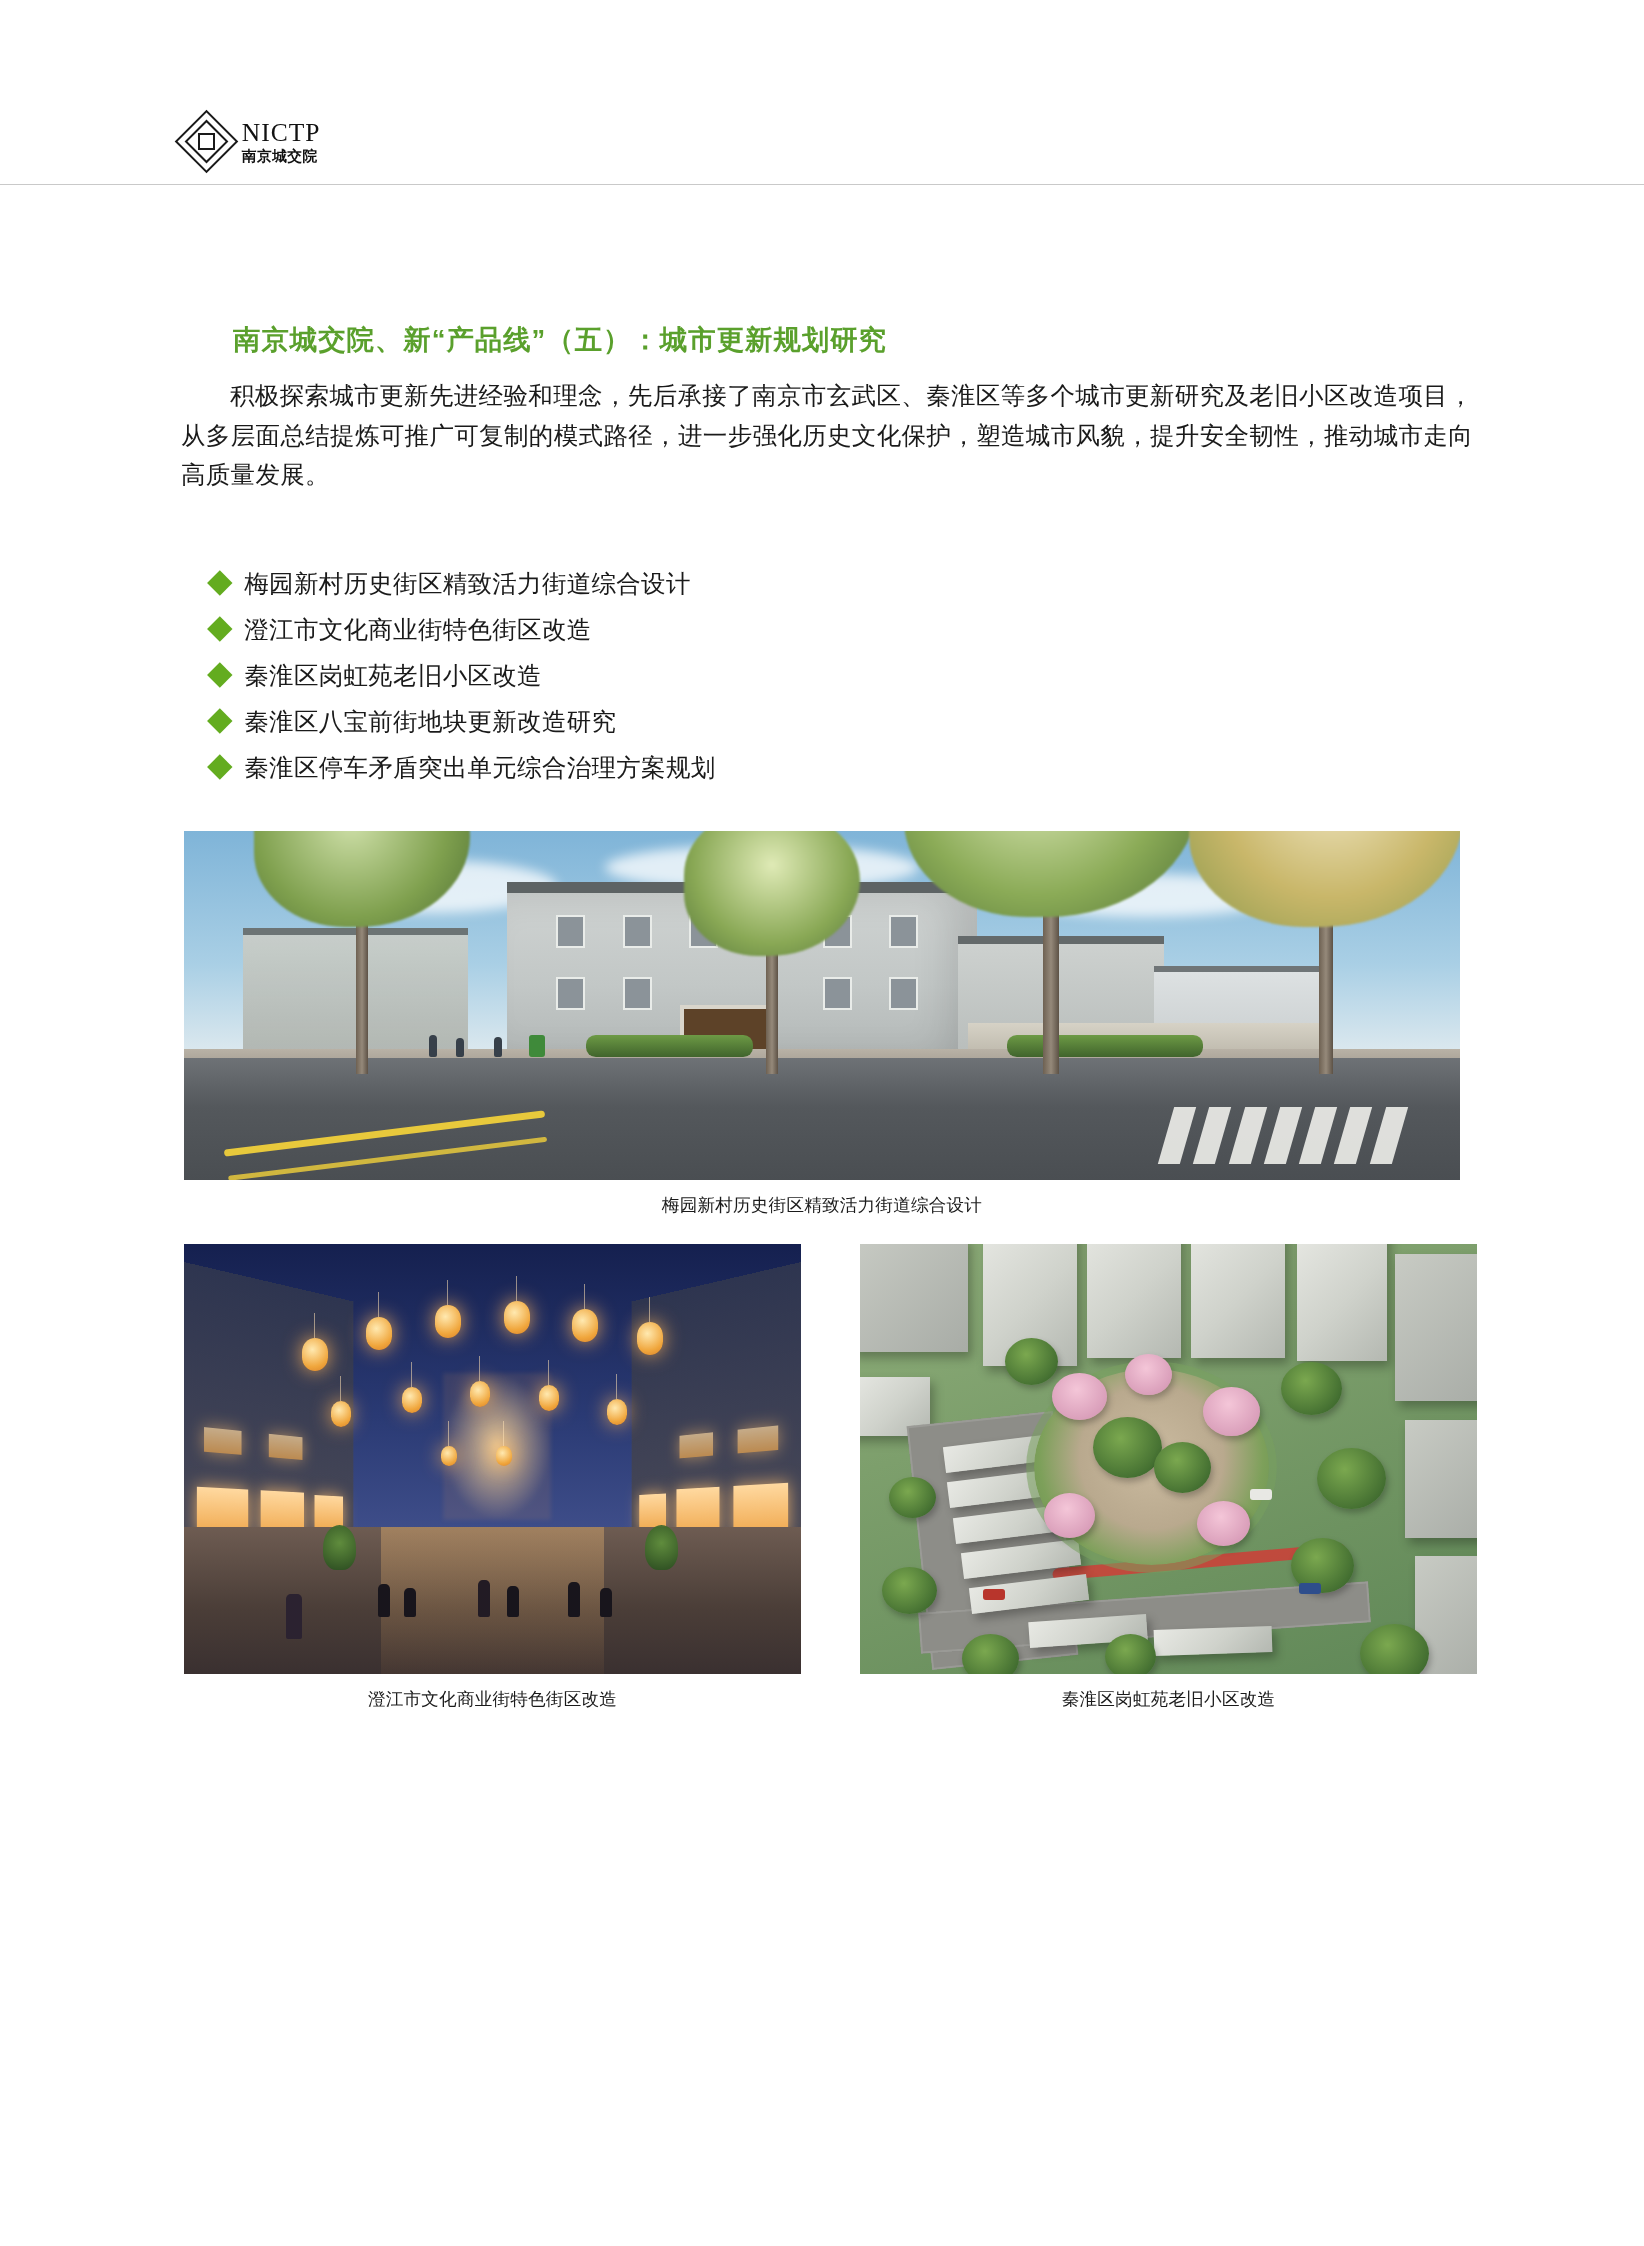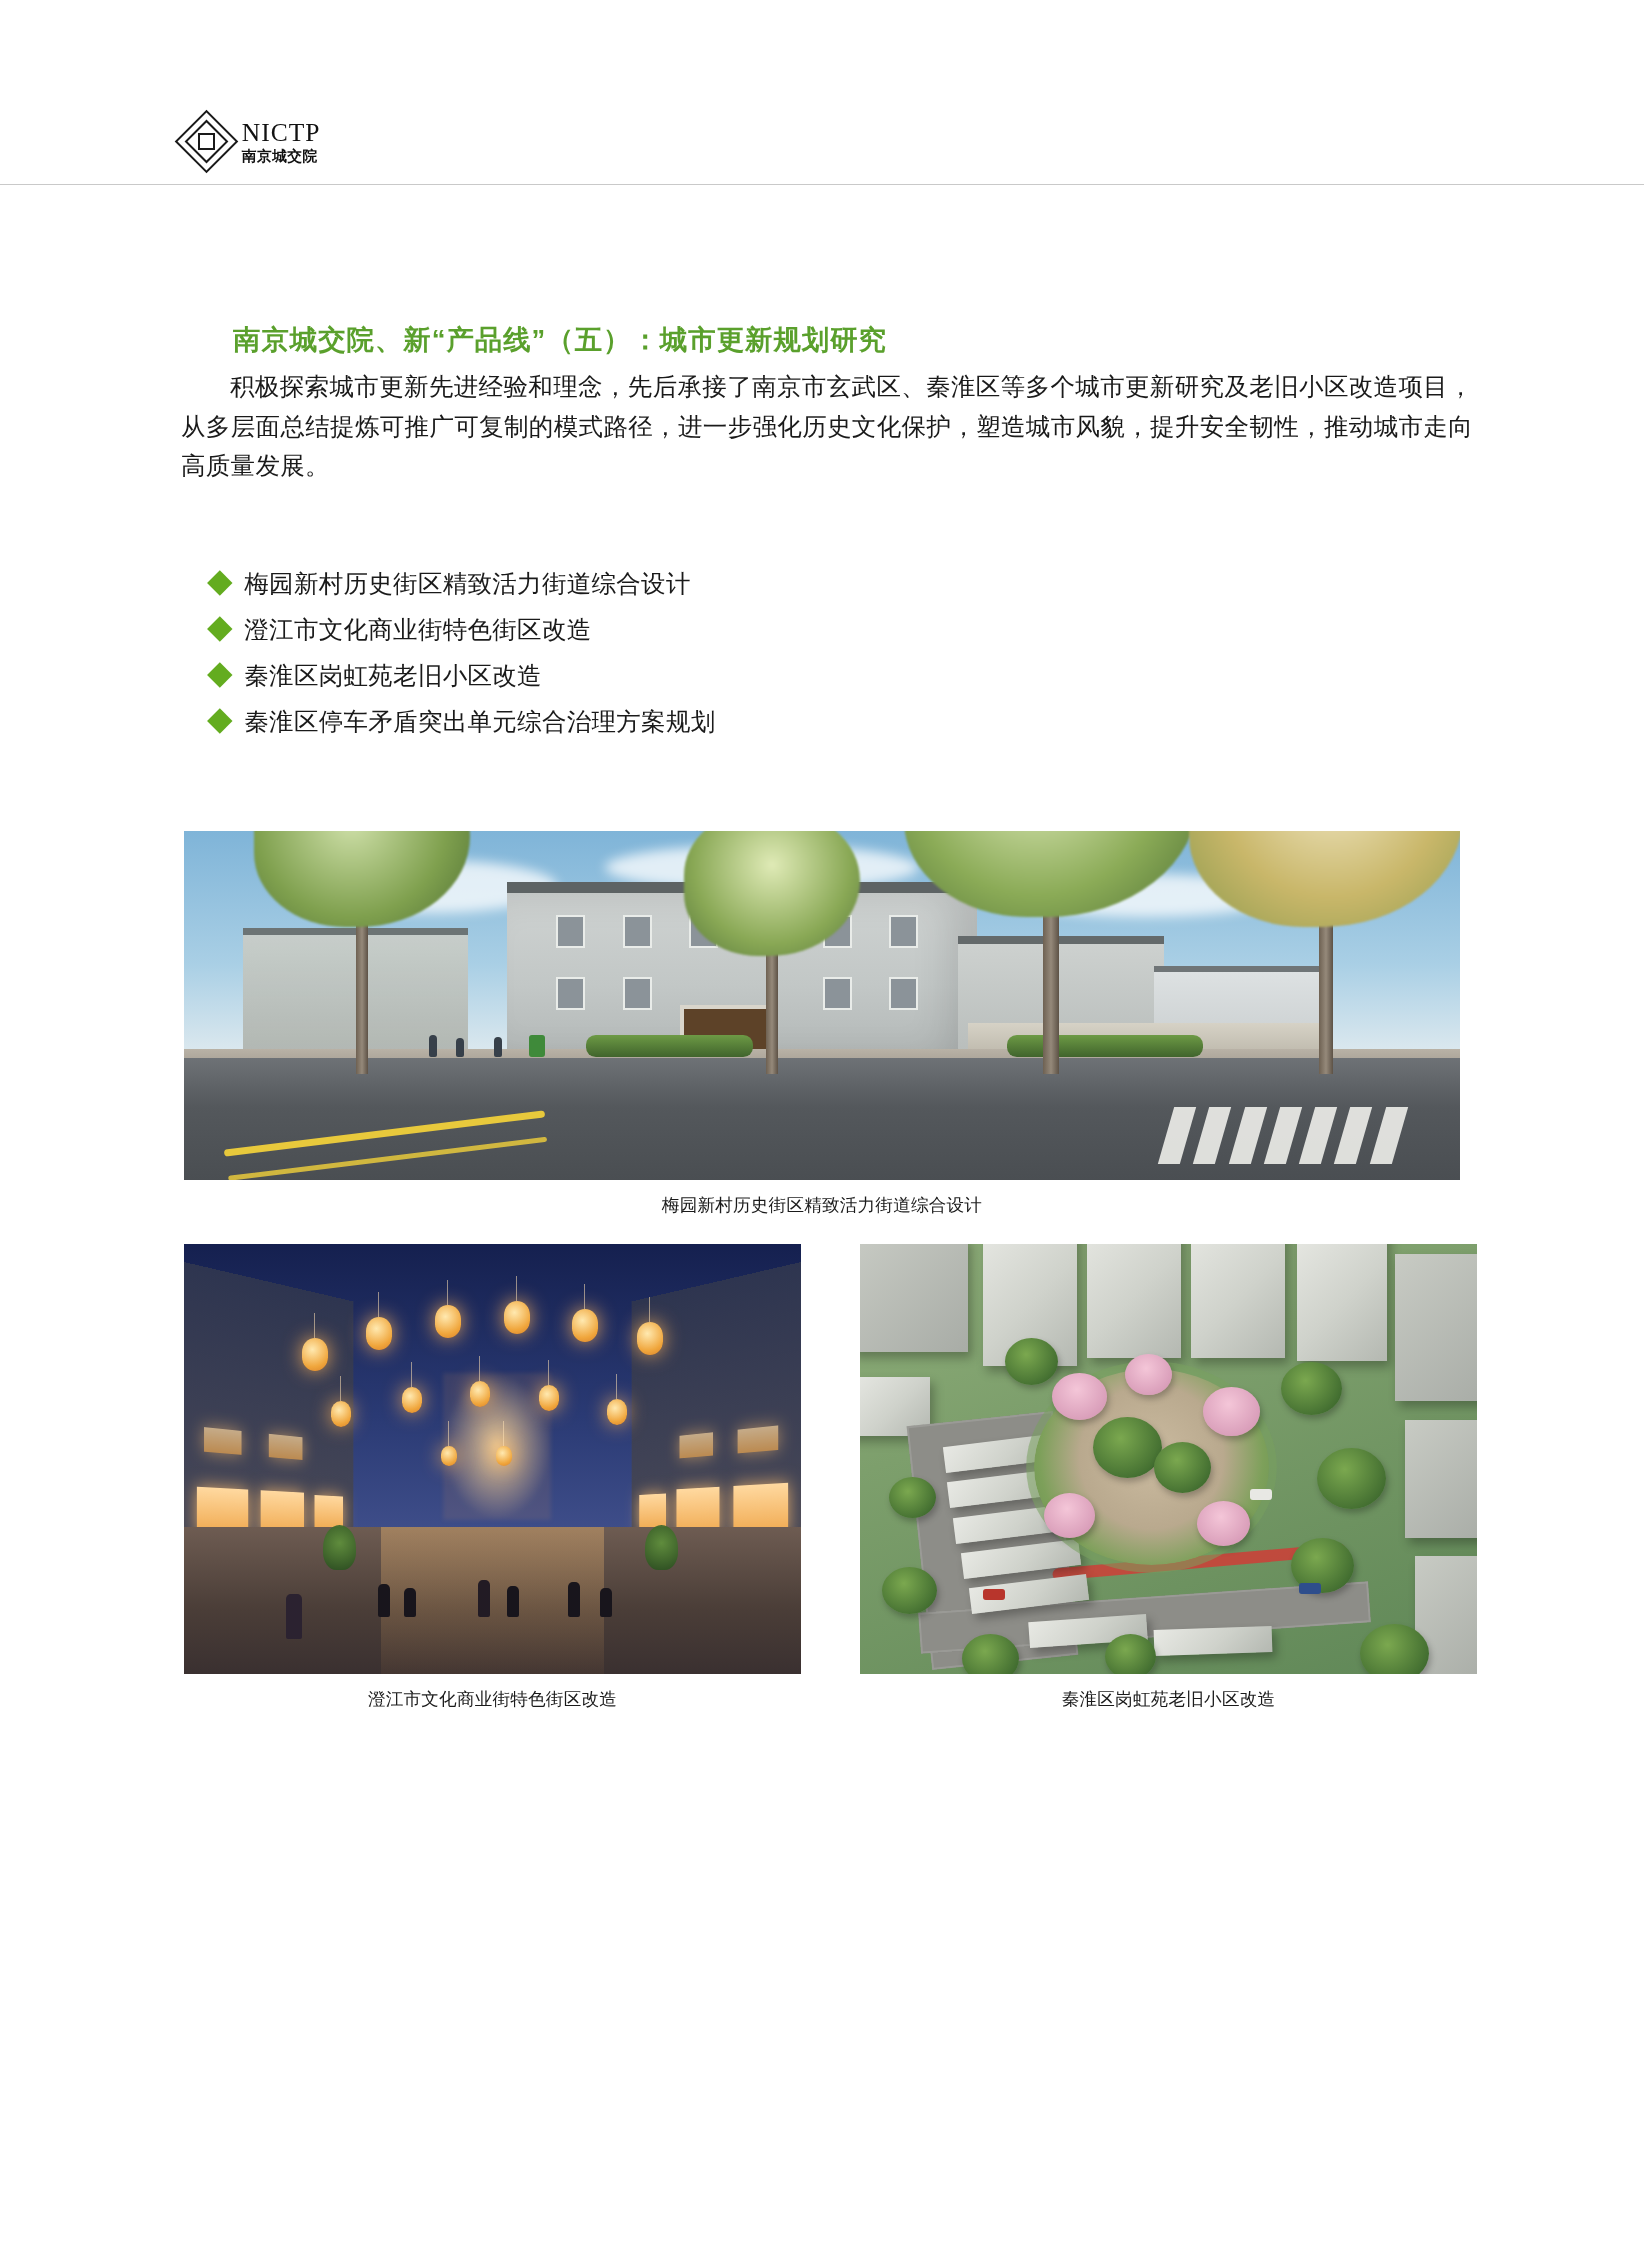--- a/index.html
+++ b/index.html
@@ -116,21 +116,21 @@
     font-family: "Liberation Sans", sans-serif;
     font-size: 27.4px;
     font-weight: bold;
     color: #5aa02c;
     letter-spacing: 1px;
     white-space: nowrap;
   }
   .body-text {
     position: absolute;
     left: 181px;
-    top: 183px;
+    top: 192px;
     width: 1292px;
     font-family: "Liberation Sans", sans-serif;
     font-size: 24.5px;
     line-height: 1.62;
     color: #1a1a1a;
     text-align: justify;
     text-indent: 49px;
     letter-spacing: 0.3px;
   }
 
@@ -490,20 +490,24 @@
         <span class="bullet-diamond"></span>
         <span class="bullet-label">梅园新村历史街区精致活力街道综合设计</span>
       </div>
       <div class="bullet-item">
         <span class="bullet-diamond"></span>
         <span class="bullet-label">澄江市文化商业街特色街区改造</span>
       </div>
       <div class="bullet-item">
         <span class="bullet-diamond"></span>
         <span class="bullet-label">秦淮区岗虹苑老旧小区改造</span>
+      </div>
+      <div class="bullet-item">
+        <span class="bullet-diamond"></span>
+        <span class="bullet-label">秦淮区八宝前街地块更新改造研究</span>
       </div>
       <div class="bullet-item">
         <span class="bullet-diamond"></span>
         <span class="bullet-label">秦淮区停车矛盾突出单元综合治理方案规划</span>
       </div>
     </div>
 
     <div class="fig-big">
       <div class="frame" aria-label="历史街区街道鸟瞰效果图">
         <div class="sky1"></div>

